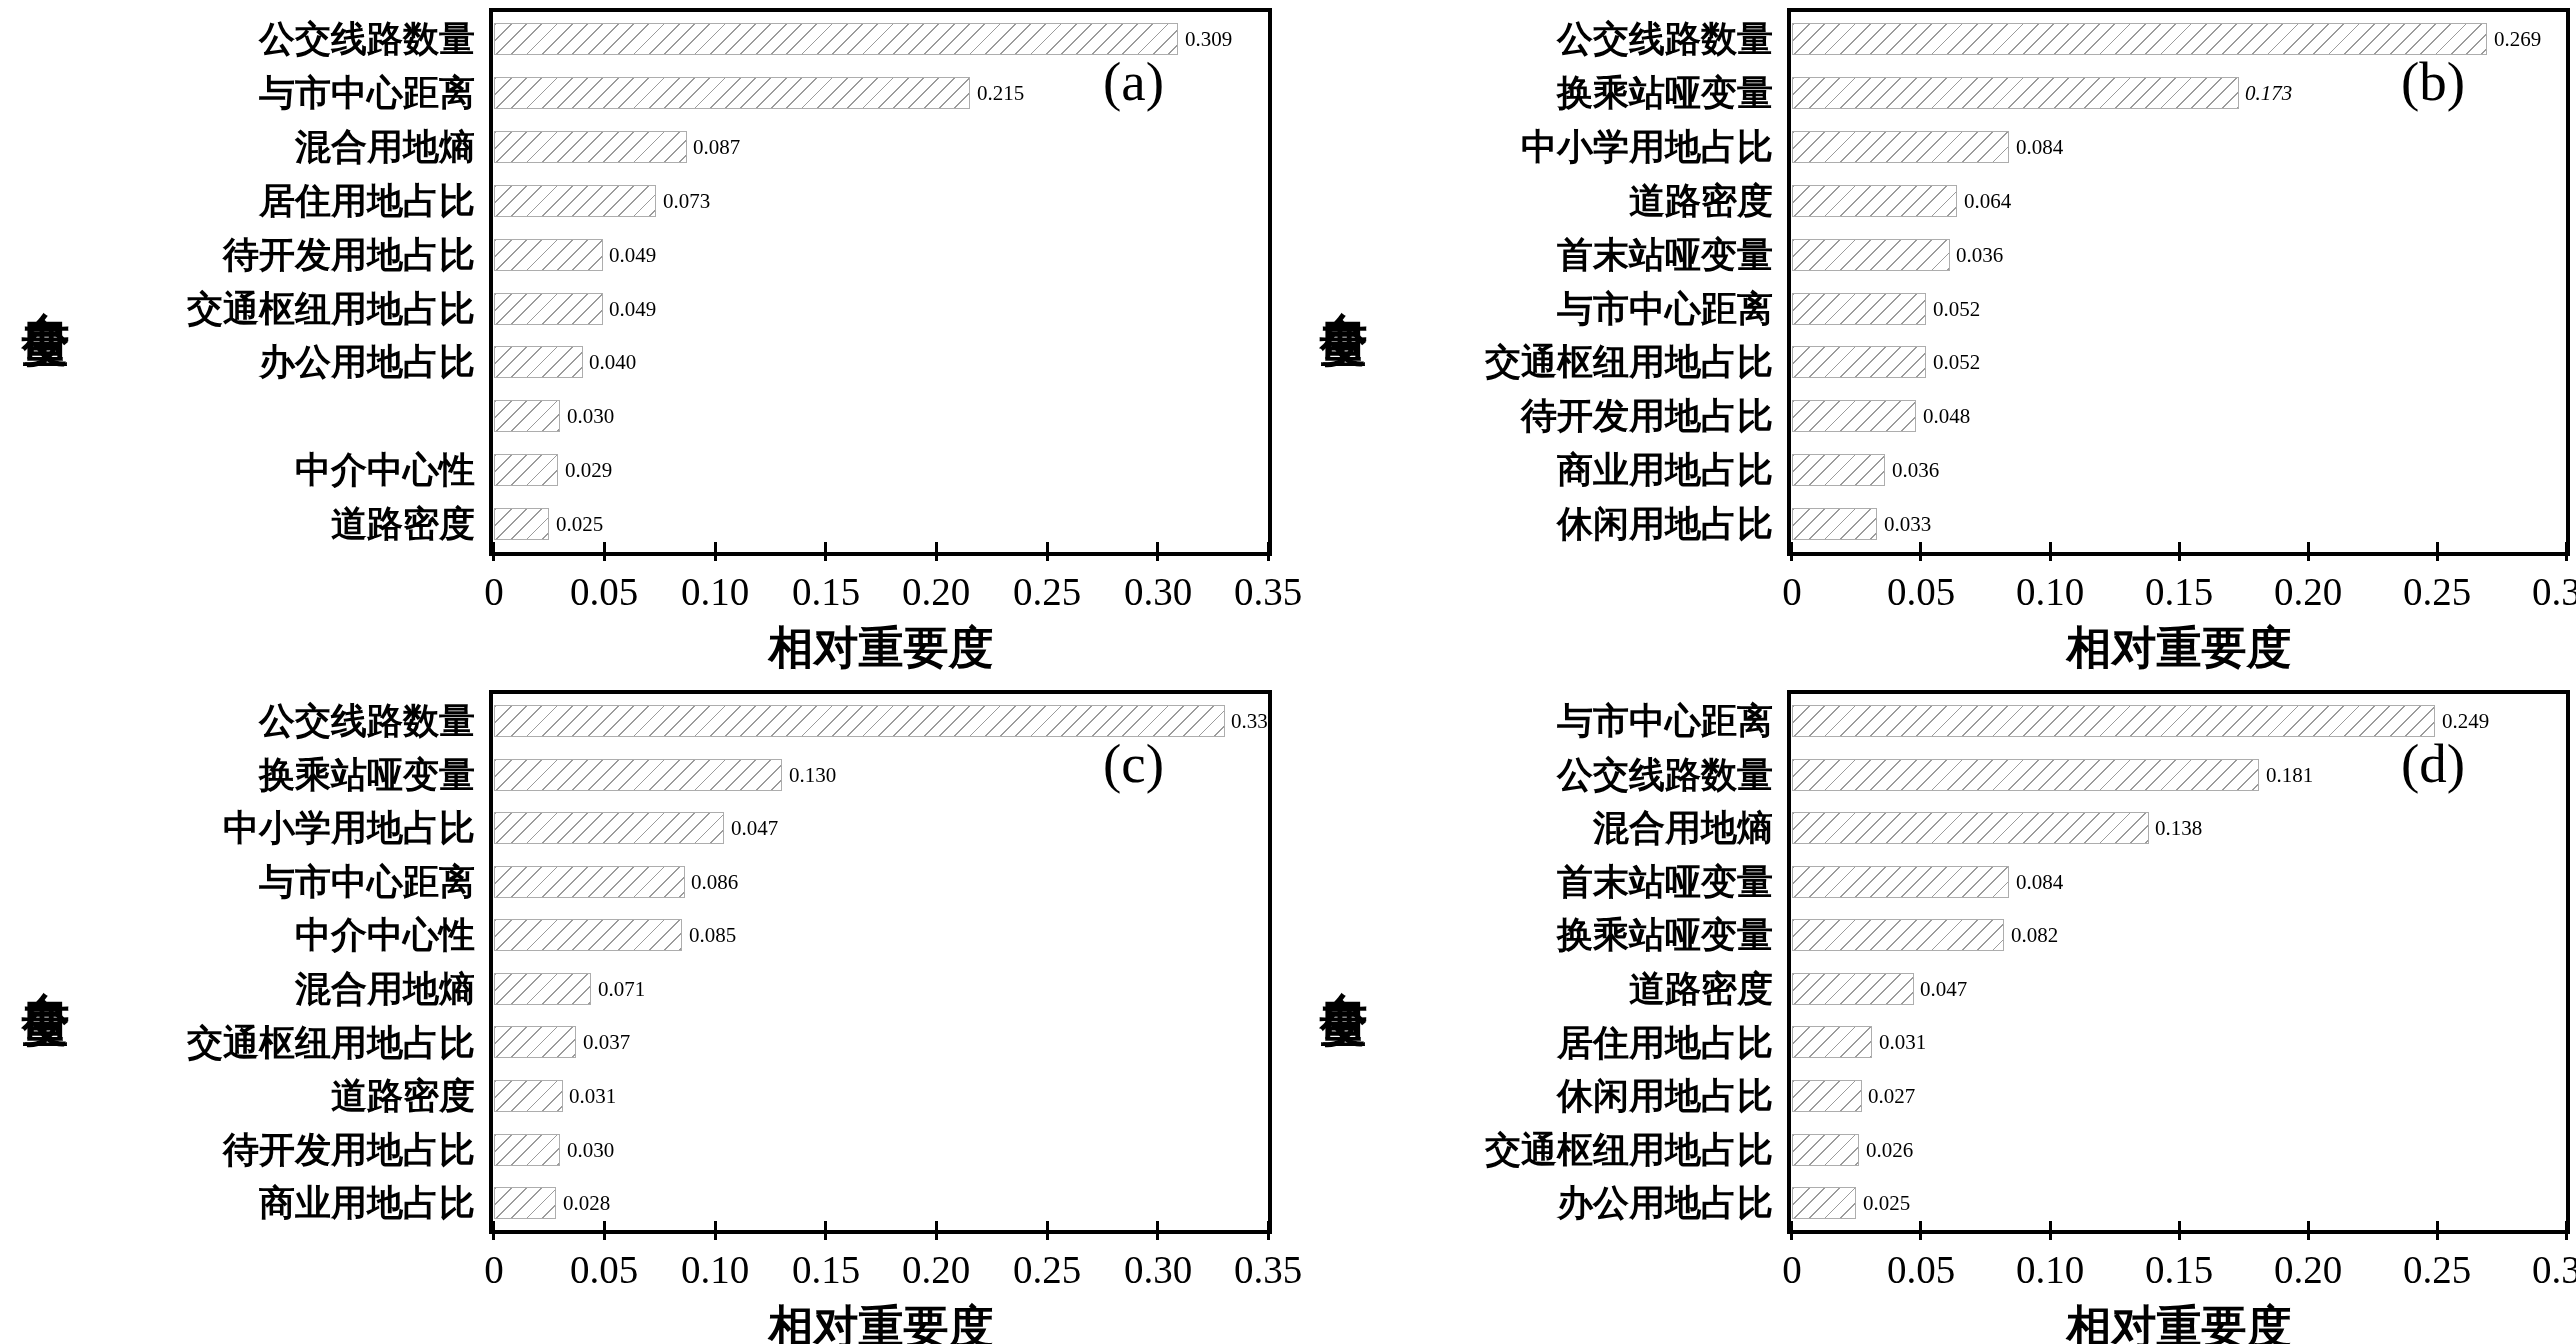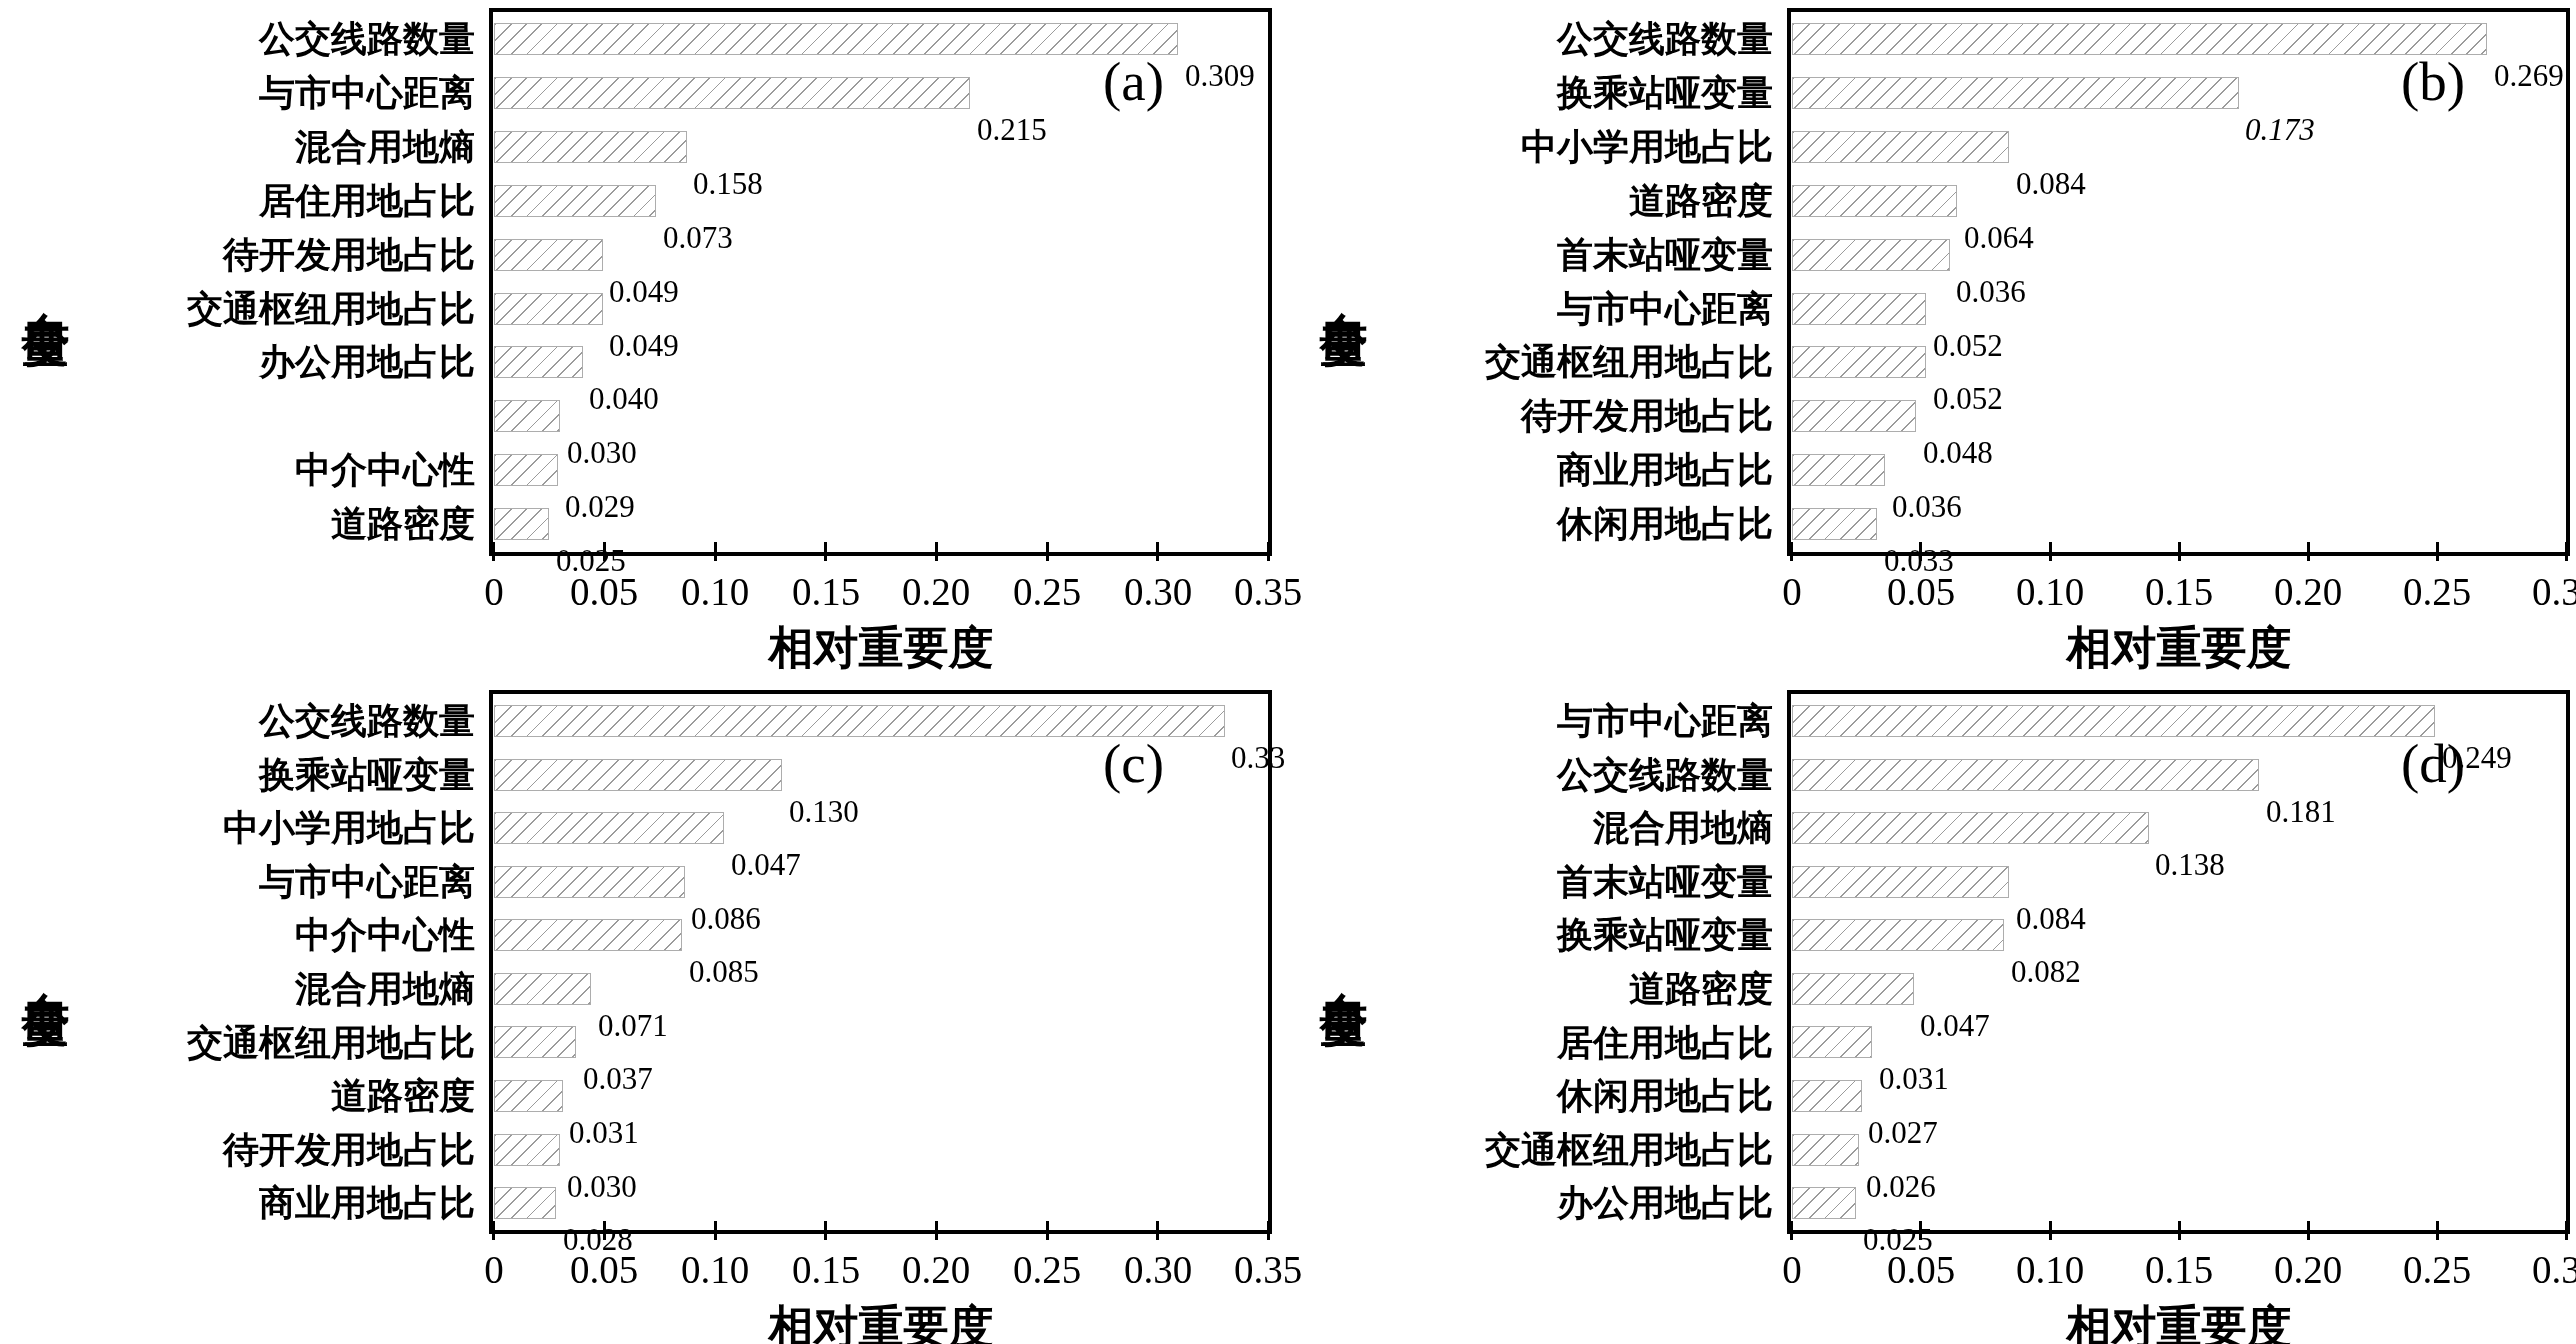--- a/index.html
+++ b/index.html
@@ -25,23 +25,22 @@
     border:1.5px solid #adadad;
     background-image:repeating-linear-gradient(135deg,#9b9b9b 0 1.3px,transparent 1.3px 10.8px);
   }
   .cat{
     font-size:36px;
     font-weight:700;
     text-align:right;
     white-space:nowrap;
   }
   .vlabel{
-    font-size:31px;
-    white-space:nowrap;
-    margin-top:37px;
+    font-size:21px;
+    white-space:nowrap;
   }
   .letter{
     font-size:55px;
     white-space:nowrap;
   }
   .tick{
     width:2.6px;height:18.5px;
     background:#000;
   }
   .ticklabel{
@@ -72,21 +71,21 @@
       <div class="ylabel" style="left: 13.4px; top: 282px;">自变量</div>
       <div class="plotbox" style="left: 489px; top: 7.7px; width: 783px; height: 548px;"></div>
       <div class="cat" style="left: 0px; top: 12px; width: 475px; height: 54px; line-height: 54px;">公交线路数量</div>
       <div class="bar" style="left: 494px; top: 23px; width: 684px; height: 32px;"></div>
       <div class="vlabel" style="left: 1185px; top: 23px; height: 32px; line-height: 32px;">0.309</div>
       <div class="cat" style="left: 0px; top: 66px; width: 475px; height: 54px; line-height: 54px;">与市中心距离</div>
       <div class="bar" style="left: 494px; top: 77px; width: 476px; height: 32px;"></div>
       <div class="vlabel" style="left: 977px; top: 77px; height: 32px; line-height: 32px;">0.215</div>
       <div class="cat" style="left: 0px; top: 120px; width: 475px; height: 54px; line-height: 54px;">混合用地熵</div>
       <div class="bar" style="left: 494px; top: 131px; width: 193px; height: 32px;"></div>
-      <div class="vlabel" style="left: 693px; top: 131px; height: 32px; line-height: 32px;">0.158</div>
+      <div class="vlabel" style="left: 693px; top: 131px; height: 32px; line-height: 32px;">0.087</div>
       <div class="cat" style="left: 0px; top: 174px; width: 475px; height: 54px; line-height: 54px;">居住用地占比</div>
       <div class="bar" style="left: 494px; top: 185px; width: 162px; height: 32px;"></div>
       <div class="vlabel" style="left: 663px; top: 185px; height: 32px; line-height: 32px;">0.073</div>
       <div class="cat" style="left: 0px; top: 228px; width: 475px; height: 54px; line-height: 54px;">待开发用地占比</div>
       <div class="bar" style="left: 494px; top: 239px; width: 109px; height: 32px;"></div>
       <div class="vlabel" style="left: 609px; top: 239px; height: 32px; line-height: 32px;">0.049</div>
       <div class="cat" style="left: 0px; top: 282px; width: 475px; height: 54px; line-height: 54px;">交通枢纽用地占比</div>
       <div class="bar" style="left: 494px; top: 293px; width: 109px; height: 32px;"></div>
       <div class="vlabel" style="left: 609px; top: 293px; height: 32px; line-height: 32px;">0.049</div>
       <div class="cat" style="left: 0px; top: 335px; width: 475px; height: 54px; line-height: 54px;">办公用地占比</div>

